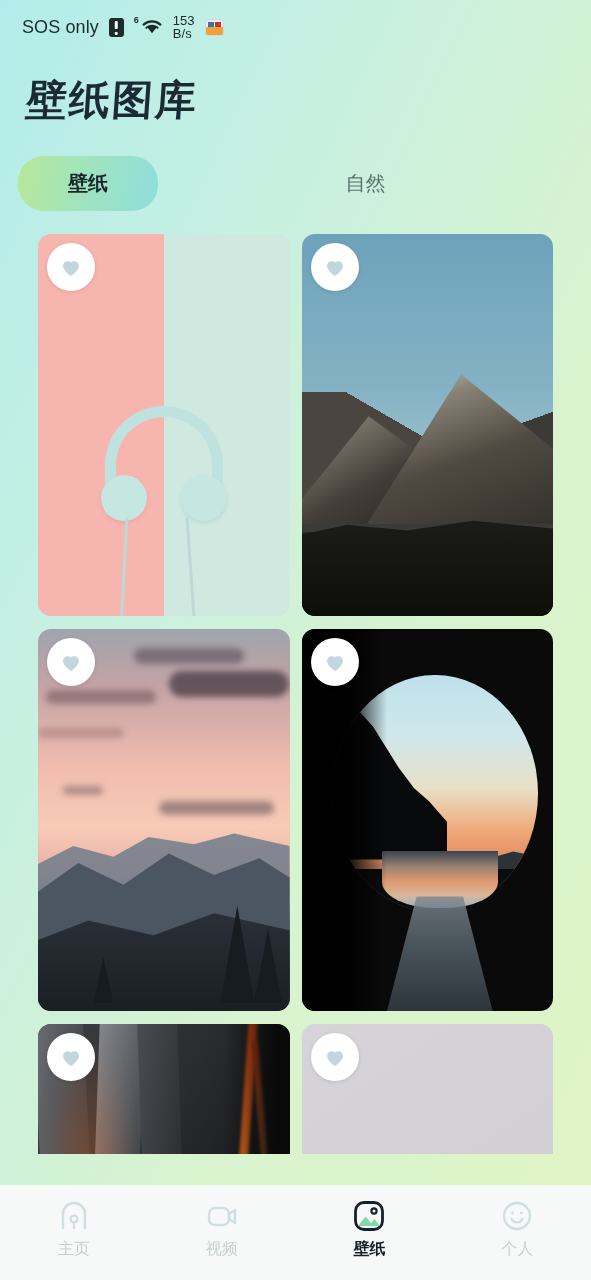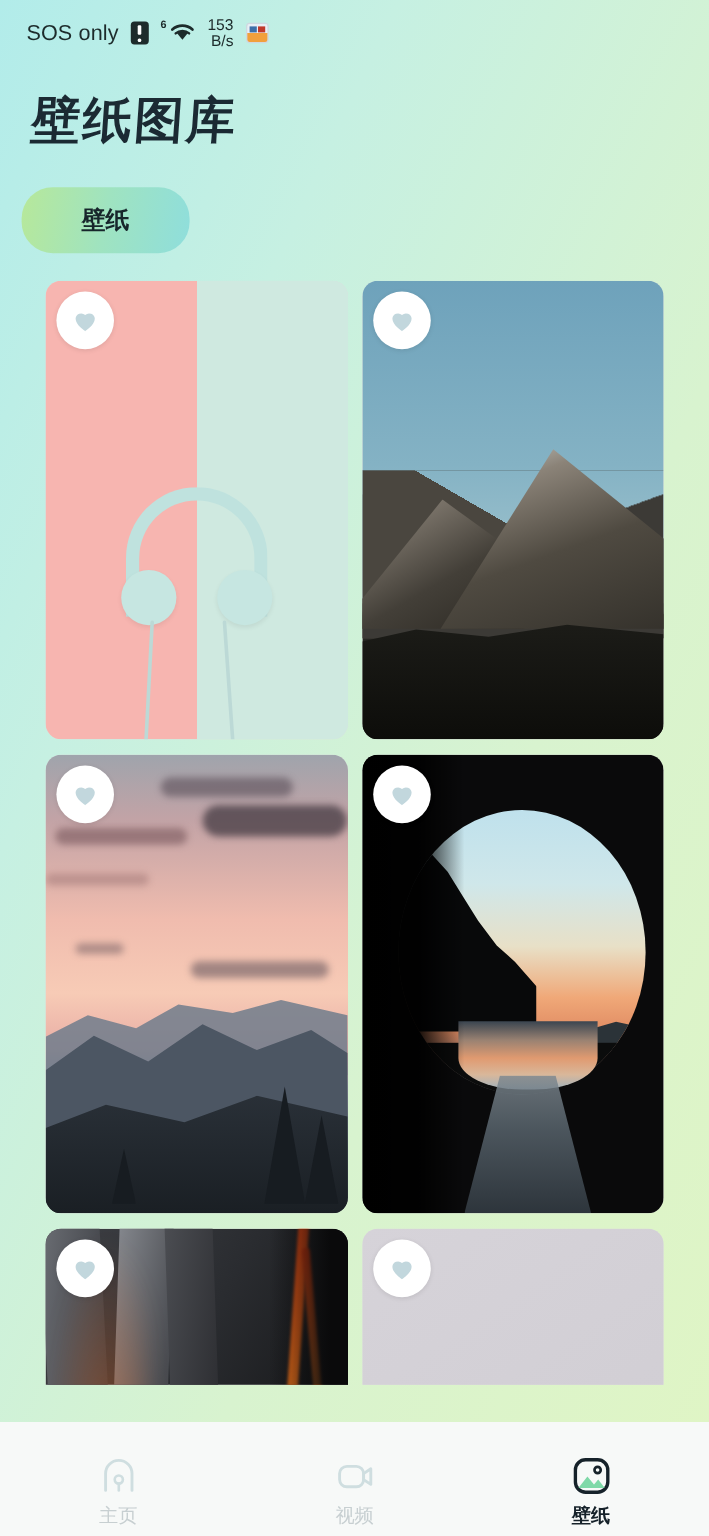--- a/index.html
+++ b/index.html
@@ -31,21 +31,21 @@
   }
   .alert-icon:after{
     content:""; position:absolute; left:50%; bottom:2.5px; transform:translateX(-50%);
     width:2.5px; height:2.5px; background:#fff; border-radius:50%;
   }
   .wifi-wrap{ position:relative; display:inline-block; padding-left:7px;}
   .wifi-sup{
     position:absolute; left:0; top:-1px; font-size:9px; font-weight:700;
   }
   .speed{
-    font-size:13px; line-height:12.5px; text-align:right;
+    font-size:13px; line-height:12.5px; text-align:left;
   }
   .mini-app{
     width:19px; height:17px; border-radius:3px;
     background:linear-gradient(#e8eef5 0 48%, #f2a03c 48% 100%);
     border:1px solid #cfd8e0; position:relative; overflow:hidden;
   }
   .mini-app:before{
     content:""; position:absolute; left:2px; top:2px; width:6px;height:5px;
     background:#3d6fa8;
   }
@@ -265,21 +265,21 @@
   .em-dark{ position:absolute; right:0; top:0; width:26%; height:100%;
           background:linear-gradient(90deg, transparent, #0a0a0b 78%); }
 
   
   .art-plain{ background:linear-gradient(145deg,#d6d3d9 0%, #d2cfd5 50%, #cfccd3 100%); }
 
   
   .bottomnav{
     position:absolute; left:0; right:0; bottom:0; height:95px;
     background:#f7f9f8;
-    display:flex; align-items:flex-end; justify-content:space-around;
+    display:flex; align-items:center; justify-content:space-around;
     padding-bottom:6px;
   }
   .nav-item{
     display:flex; flex-direction:column; align-items:center; gap:6px;
     width:25%;
   }
   .nav-icon{ width:34px; height:34px; display:block; }
   .nav-label{ font-size:16px; color:#c7cfd1; }
   .nav-item.active .nav-label{ color:#16222a; font-weight:600; }
 </style>
@@ -305,20 +305,21 @@
     <span class="mini-app"></span>
   </div>
 </div>
 
 <div class="header">
   <div class="app-title">壁纸图库</div>
 </div>
 
 <div class="tabs">
   <div class="tab active">壁纸</div>
+  <div class="tab">自然</div>
 </div>
 
 <div class="grid">
 
   <div class="card">
     <div class="card-art art-headphones">
       <div class="hp-band"></div>
       <div class="hp-cup l"></div>
         <div class="hp-cup r"></div>
       <div class="hp-cord a"></div>
@@ -439,13 +440,24 @@
     <span>
       <svg class="nav-icon" viewBox="0 0 34 34" aria-hidden="true">
         <rect x="3.5" y="3.5" width="27" height="27" rx="8.5" stroke="#16222a" stroke-width="2.8" fill="none"></rect>
         <circle cx="22" cy="12" r="2.6" stroke="#16222a" stroke-width="2.2" fill="none"></circle>
         <path d="M6 27 L13.5 17.5 L19 24 L22.5 20 L28 27 Z" fill="#7fd9a8"></path>
       </svg>
     </span>
     <span class="nav-label">壁纸</span>
   </div>
 
+  <div class="nav-item">
+    <span>
+      <svg class="nav-icon" viewBox="0 0 34 34" aria-hidden="true">
+        <circle cx="17" cy="17" r="13" stroke="#cfdee0" stroke-width="2.4" fill="none"></circle>
+        <circle cx="12.5" cy="14" r="1.5" fill="#cfdee0"></circle>
+        <circle cx="21.5" cy="14" r="1.5" fill="#cfdee0"></circle>
+        <path d="M11.5 20 a6.2 6.2 0 0 0 11 0" stroke="#cfdee0" stroke-width="2.2" fill="none" stroke-linecap="round"></path>
+      </svg>
+    </span>
+    <span class="nav-label">个人</span>
+  </div>
 </div>
 
 </body></html>

